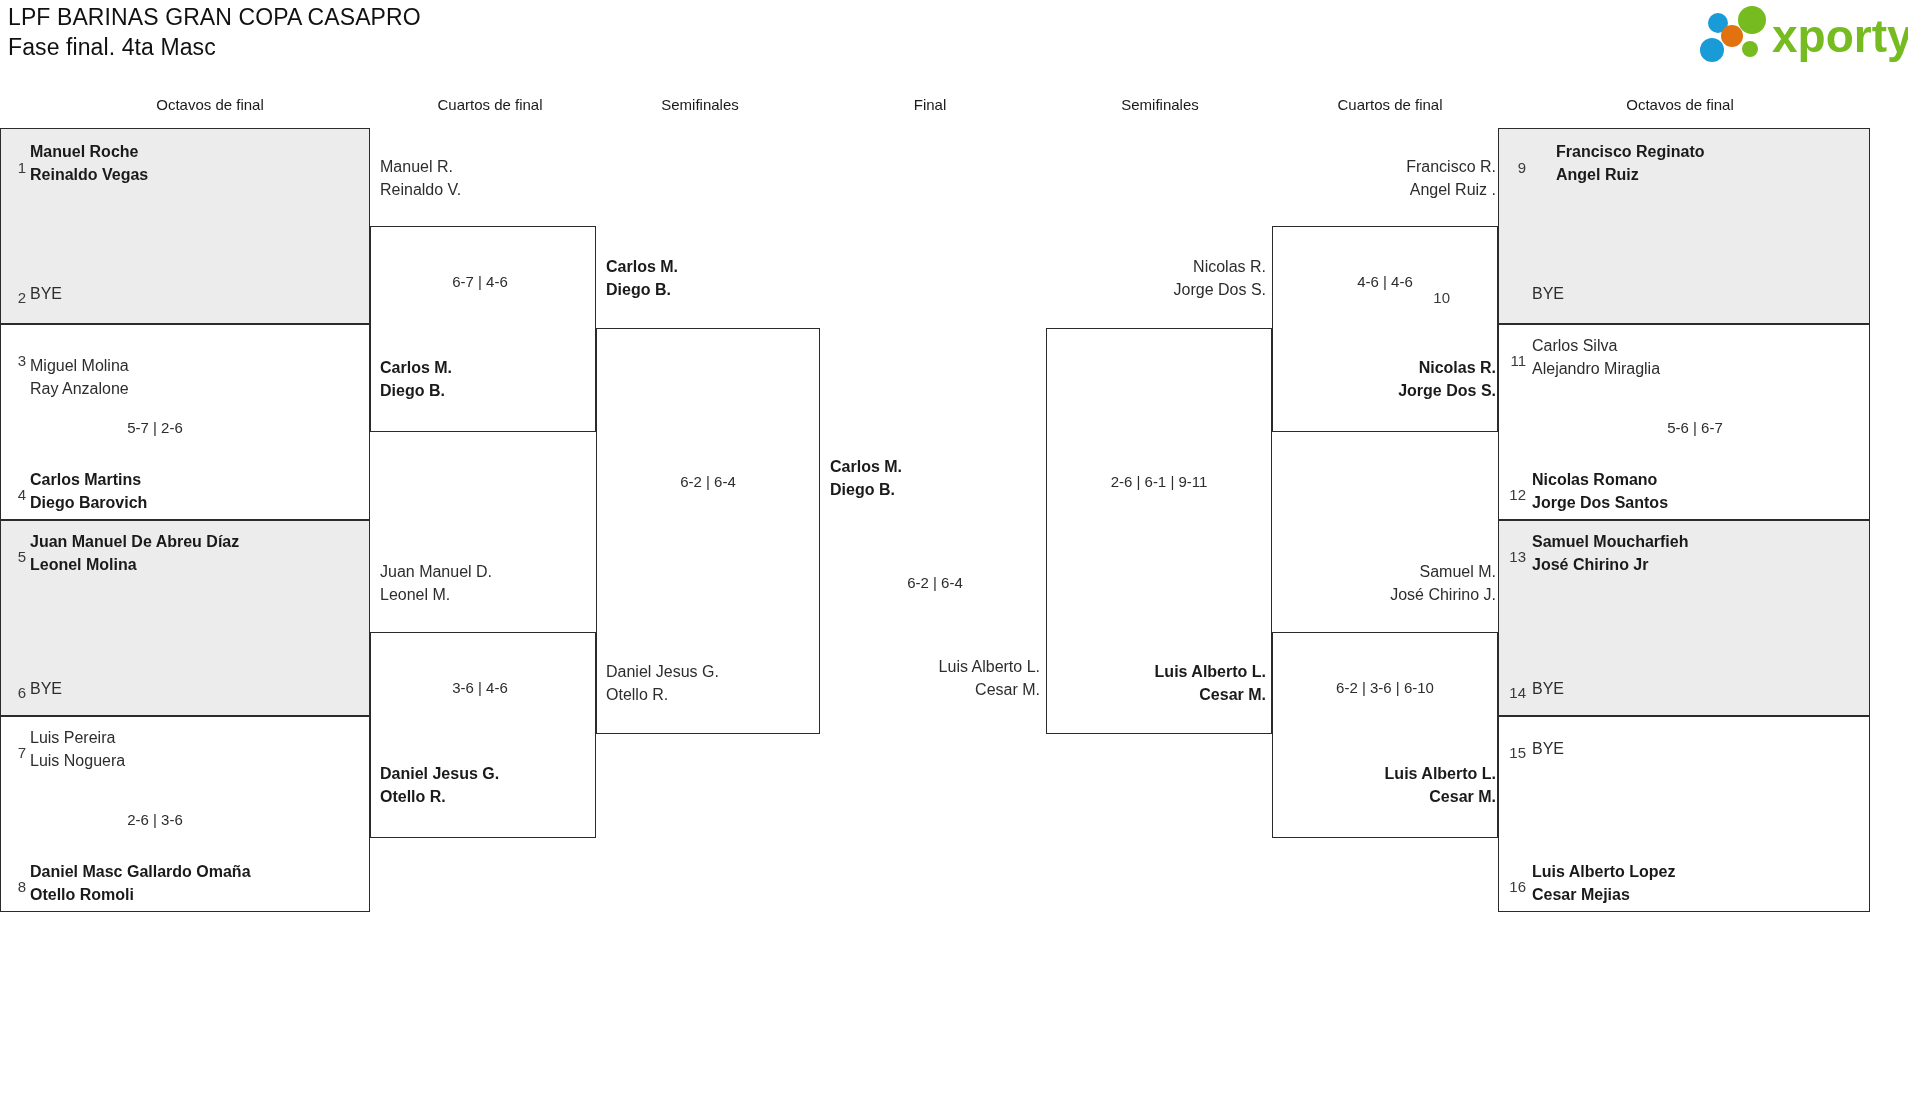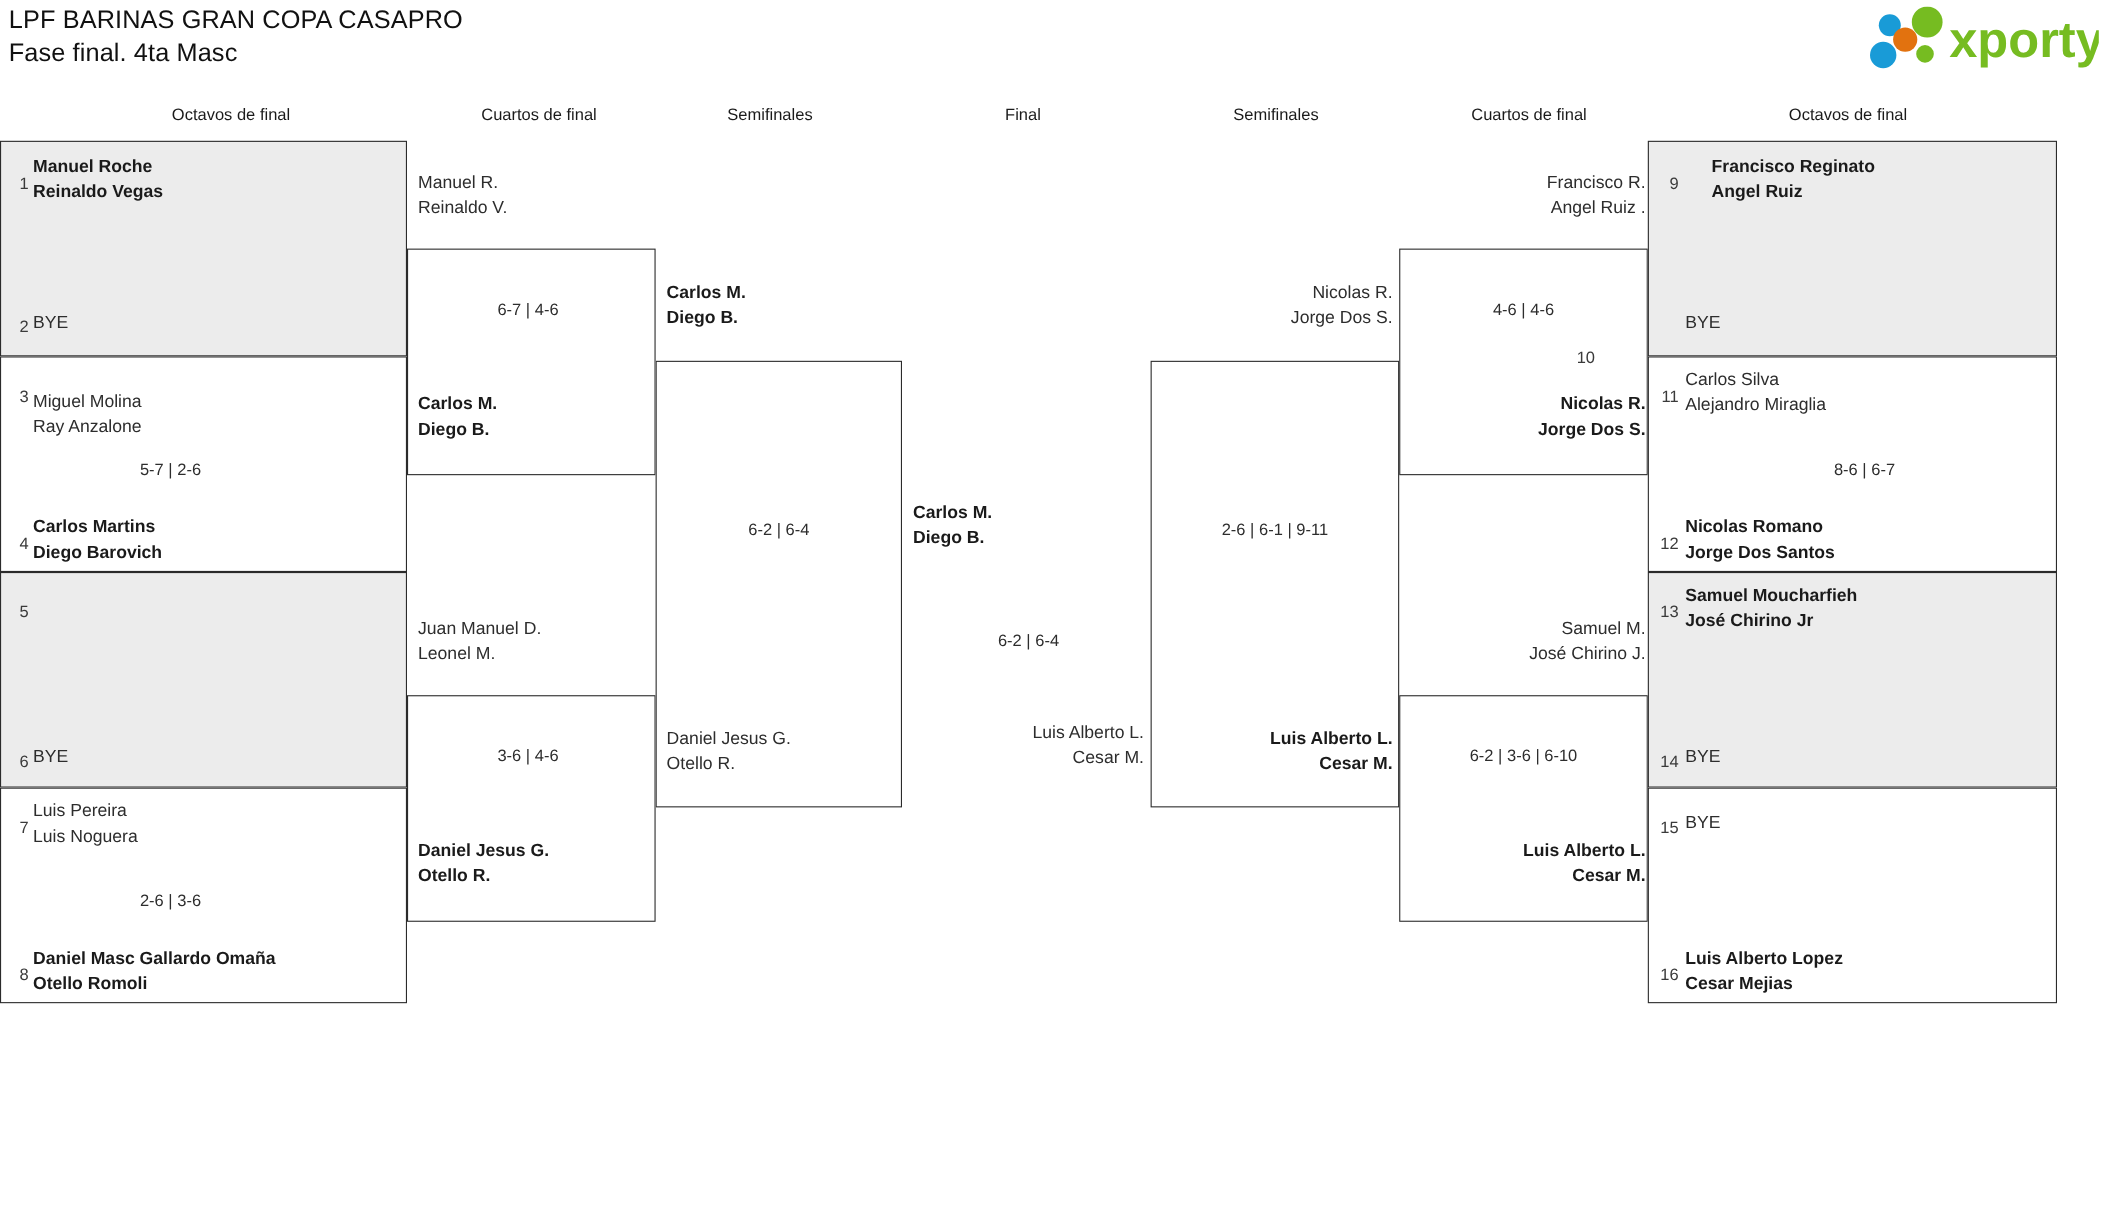--- a/index.html
+++ b/index.html
@@ -112,20 +112,24 @@
   </div>
   <div class="score" style="left:60px; top:420px; width:190px;">5-7 | 2-6</div>
   <div class="seed" style="left:0px; top:487px;">4</div>
   <div class="players win" style="left:30px; top:468px;">
     <div>Carlos Martins</div>
     <div>Diego Barovich</div>
   </div>
 
   <div class="slot shaded" style="left:0px; top:520px; width:370px; height:196px;"></div>
   <div class="seed" style="left:0px; top:549px;">5</div>
+  <div class="players win" style="left:30px; top:530px;">
+    <div>Juan Manuel De Abreu Díaz</div>
+    <div>Leonel Molina</div>
+  </div>
   <div class="seed" style="left:0px; top:685px;">6</div>
   <div class="players lose" style="left:30px; top:677px;">
     <div>BYE</div>
   </div>
 
   <div class="slot" style="left:0px; top:716px; width:370px; height:196px;"></div>
   <div class="seed" style="left:0px; top:745px;">7</div>
   <div class="players lose" style="left:30px; top:726px;">
     <div>Luis Pereira</div>
     <div>Luis Noguera</div>
@@ -212,32 +216,32 @@
     <div>Luis Alberto L.</div>
     <div>Cesar M.</div>
   </div>
 
   <div class="slot shaded" style="left:1498px; top:128px; width:372px; height:196px;"></div>
   <div class="seed" style="left:1500px; top:160px;">9</div>
   <div class="players win" style="left:1532px; top:140px;margin-left:24px;">
     <div>Francisco Reginato</div>
     <div>Angel Ruiz</div>
   </div>
-  <div class="seed" style="left:1424px; top:290px;margin-top:28px;">10</div>
+  <div class="seed" style="left:1424px; top:290px;">10</div>
   <div class="players lose" style="left:1532px; top:282px;">
     <div>BYE</div>
   </div>
 
   <div class="slot" style="left:1498px; top:324px; width:372px; height:196px;"></div>
   <div class="seed" style="left:1500px; top:353px;">11</div>
   <div class="players lose" style="left:1532px; top:334px;">
     <div>Carlos Silva</div>
     <div>Alejandro Miraglia</div>
   </div>
-  <div class="score" style="left:1600px; top:420px; width:190px;">8-6 | 6-7</div>
+  <div class="score" style="left:1600px; top:420px; width:190px;">5-6 | 6-7</div>
   <div class="seed" style="left:1500px; top:487px;">12</div>
   <div class="players win" style="left:1532px; top:468px;">
     <div>Nicolas Romano</div>
     <div>Jorge Dos Santos</div>
   </div>
 
   <div class="slot shaded" style="left:1498px; top:520px; width:372px; height:196px;"></div>
   <div class="seed" style="left:1500px; top:549px;">13</div>
   <div class="players win" style="left:1532px; top:530px;">
     <div>Samuel Moucharfieh</div>

